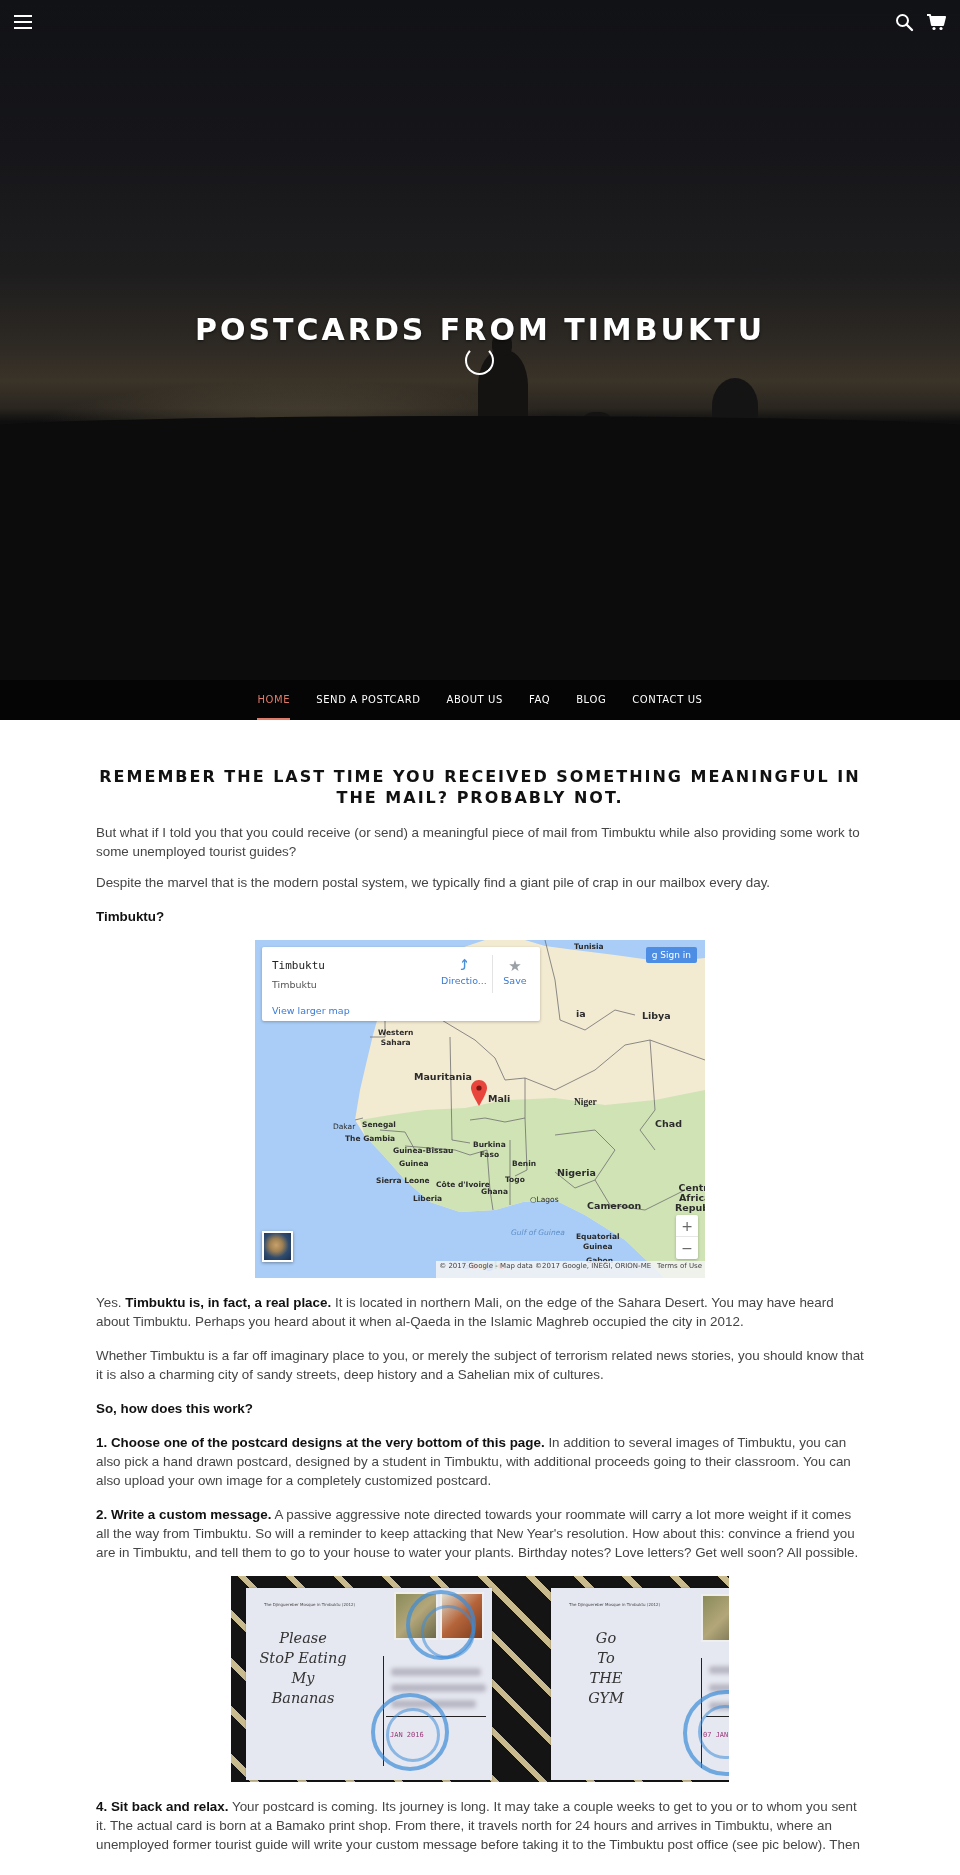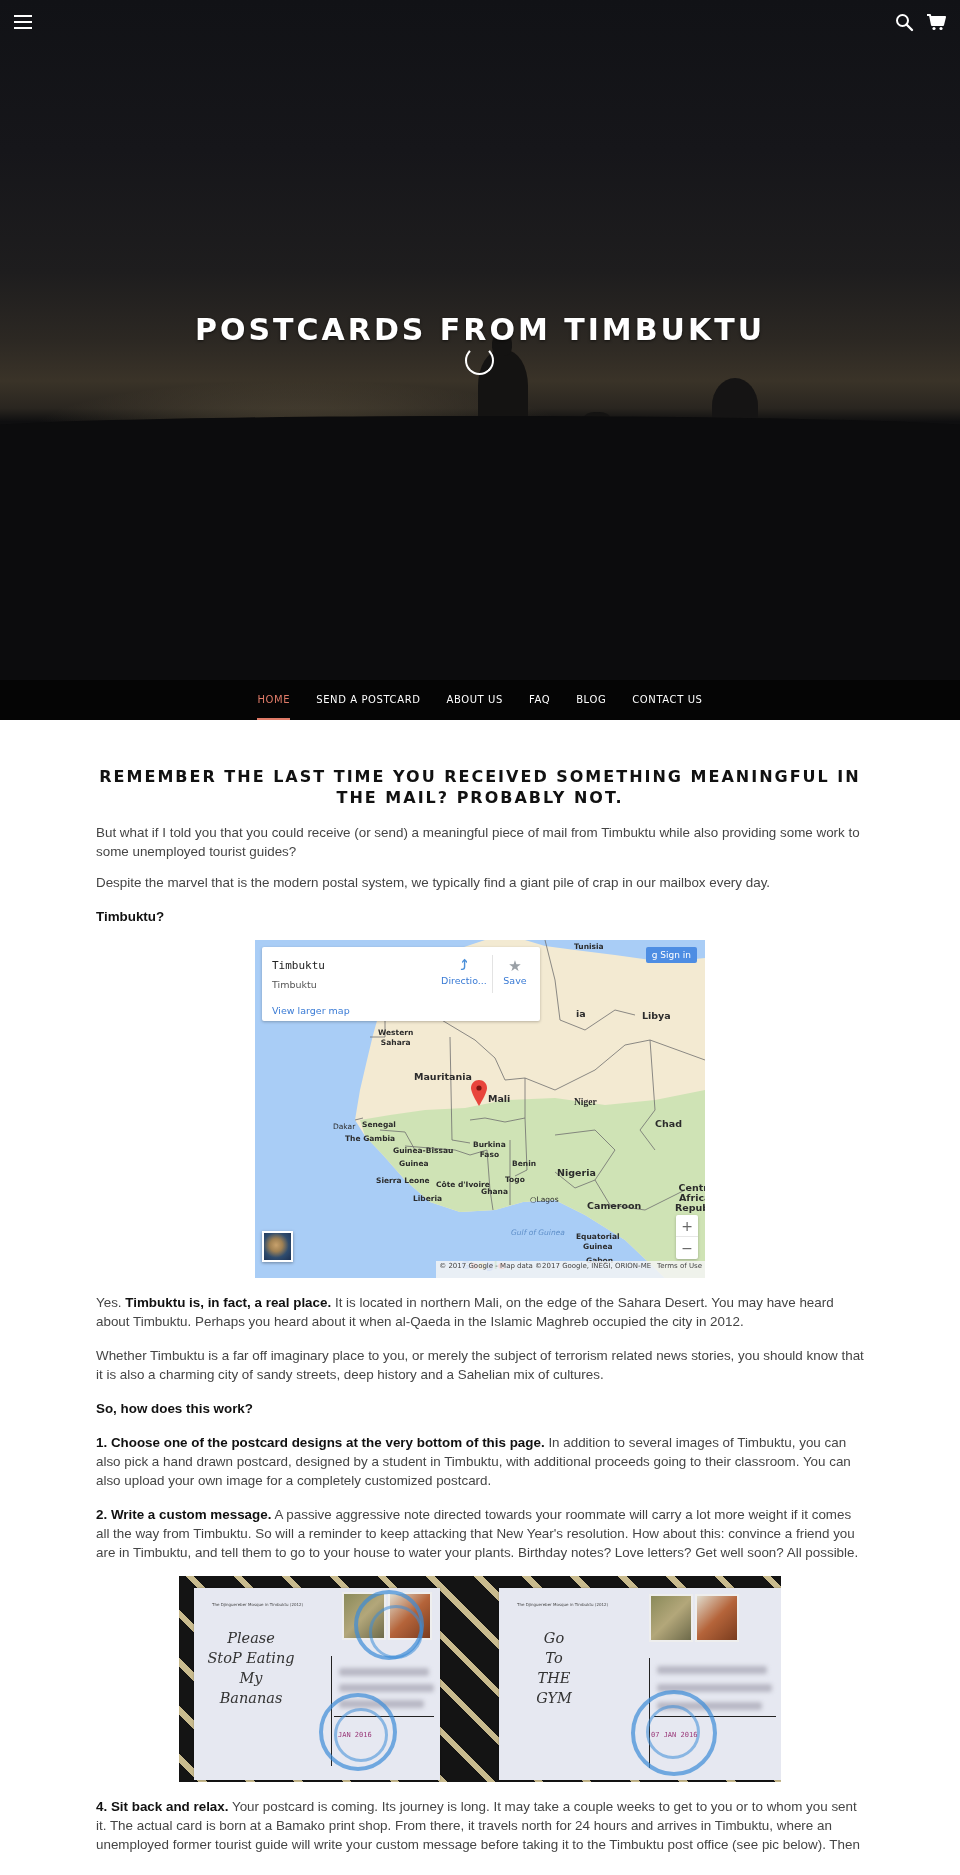--- a/index.html
+++ b/index.html
@@ -118,21 +118,21 @@
   }
   .google-logo { position: absolute; left: 206px; top: 319px; font-size: 11px; font-weight: bold; letter-spacing: 0.2px; }
   .attrib {
     position: absolute; right: 0; bottom: 0; height: 17px; background: rgba(245,245,245,0.85);
     font-size: 7px; color: #444; padding: 0 3px; line-height: 11px; white-space: nowrap;
   }
   .attrib span.terms { margin-left: 6px; }
 
   
   .photo {
-    position: relative; width: 602px; height: 206px; margin: 14px auto 0 auto; overflow: hidden;
+    position: relative; width: 498px; height: 206px; margin: 14px auto 0 auto; overflow: hidden;
     background:
       repeating-linear-gradient(45deg, #141414 0 14px, #c9bb8e 14px 20px, #141414 20px 34px),
       #141414;
   }
   .card {
     position: absolute; background: #e6e8f1; box-shadow: 0 0 2px rgba(0,0,0,0.3);
   }
   .card.left { left: 15px; top: 12px; width: 246px; height: 192px; }
   .card.right { left: 320px; top: 12px; width: 282px; height: 192px; }
   .card .tiny { position: absolute; left: 18px; top: 14px; font-size: 4px; color: #444; }

